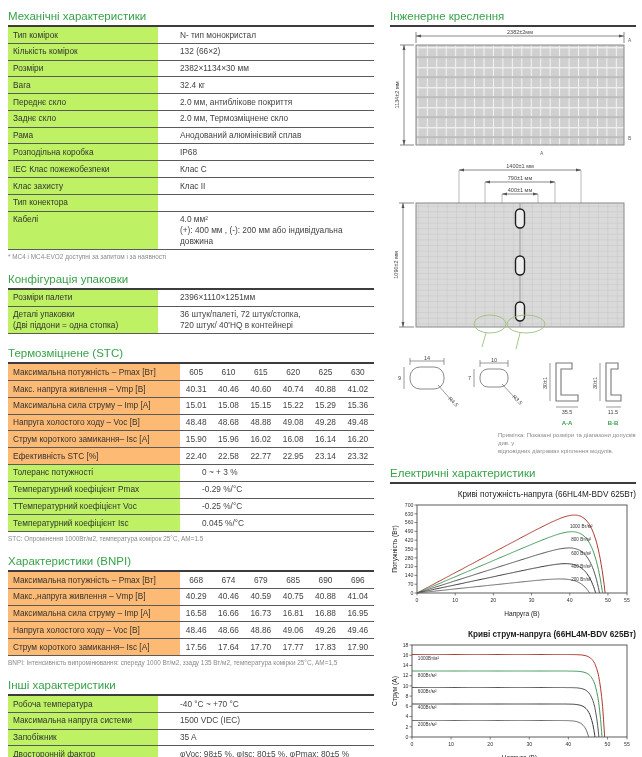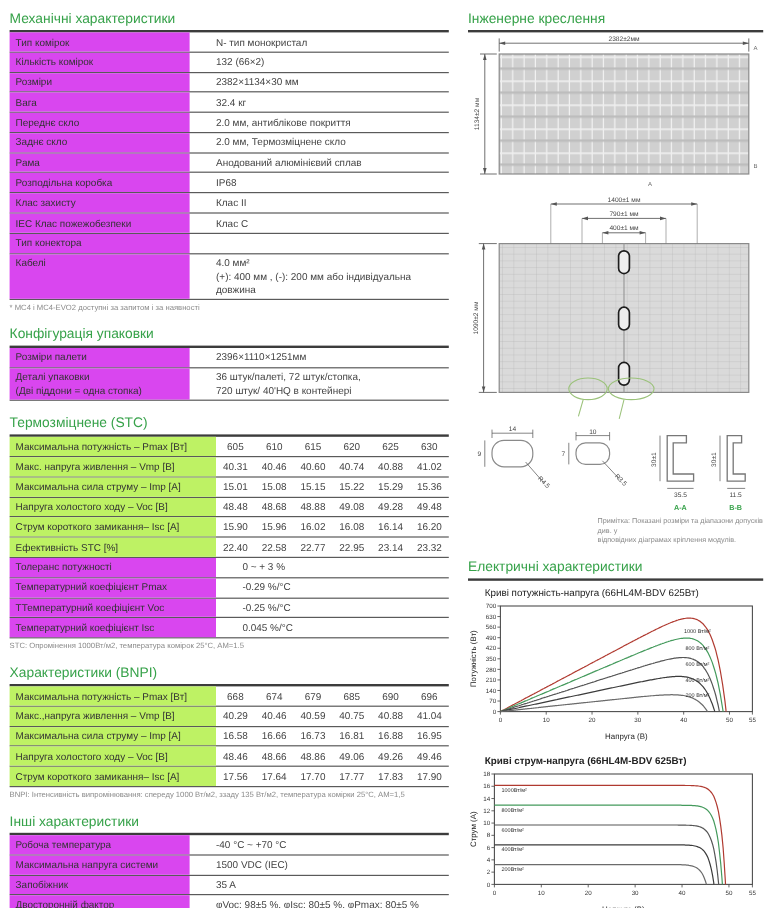--- a/index.html
+++ b/index.html
@@ -4,38 +4,38 @@
 <style>
   html,body{margin:0;padding:0;background:#fff;}
   body{width:642px;height:757px;font-family:"Liberation Sans",sans-serif;color:#333;overflow:hidden;}
   .page{display:flex;padding:6px 6px 0 8px;gap:16px;box-sizing:border-box;}
   .col-left{width:366px;flex:0 0 366px;}
   .col-right{width:246px;flex:0 0 246px;}
   .sec-title{color:#37a24a;font-size:11.5px;font-weight:normal;margin:0;padding:4px 0 3px 0;border-bottom:2px solid #3c3c3c;}
   .sec{margin-bottom:9px;}
   
   .kvrow{display:flex;border-bottom:1px solid #5a5a5a;font-size:8.3px;line-height:1.3;}
-  .kvl{flex:0 0 150px;background:#d946ef;padding:2.5px 5px;color:#333;box-sizing:border-box;}
+  .kvl{flex:0 0 150px;background:#bef264;padding:2.5px 5px;color:#333;box-sizing:border-box;}
   .kvv{flex:1;padding:2.5px 6px;color:#444;box-sizing:border-box;margin-left:16px;}
   .kv-center .kvl{flex:0 0 172px;}
   .kv-center .kvv{text-align:left;}
   
   .numrow{display:flex;border-bottom:1px solid #5a5a5a;font-size:8.3px;line-height:1.3;}
-  .numlabel{flex:0 0 172px;background:#bef264;padding:2.5px 5px;box-sizing:border-box;}
+  .numlabel{flex:0 0 172px;background:#fdba74;padding:2.5px 5px;box-sizing:border-box;}
   .numcell{flex:1;text-align:center;padding:2.5px 0;color:#444;}
   .footnote{font-size:6.4px;color:#8a8a8a;margin-top:3px;}
   
   .draw{display:block;}
   svg text{font-family:"Liberation Sans",sans-serif;fill:#444;}
   .dimtext{font-size:5.5px;}
   .marktext{font-size:5px;fill:#666;}
   .sectext{font-size:6px;fill:#37a24a;font-weight:bold;}
   .notetext{font-size:6px;color:#8a8a8a;margin:2px 0 8px 108px;line-height:1.35;}
   
-  .chart-title{font-size:8.2px;color:#222;text-align:left;margin:6px 0 1px 14px;}
+  .chart-title{font-size:8.2px;color:#222;text-align:right;margin:6px 0 1px 14px;}
   .tick{font-size:5.2px;fill:#333;}
   .axlab{font-size:6.6px;fill:#222;}
   .slab{font-size:4.6px;fill:#333;}
 </style>
 </head>
 <body>
 
 <div class="page">
 
   <div class="col-left">
@@ -102,32 +102,32 @@
           <div class="kvrow">
             <div class="kvl">
               <div>Розподільна коробка</div>
             </div>
             <div class="kvv">
               <div>IP68</div>
             </div>
           </div>
           <div class="kvrow">
             <div class="kvl">
+              <div>IEC Клас пожежобезпеки</div>
+            </div>
+            <div class="kvv">
+              <div>Клас C</div>
+            </div>
+          </div>
+          <div class="kvrow">
+            <div class="kvl">
               <div>Клас захисту</div>
             </div>
             <div class="kvv">
               <div>Клас II</div>
-            </div>
-          </div>
-          <div class="kvrow">
-            <div class="kvl">
-              <div>IEC Клас пожежобезпеки</div>
-            </div>
-            <div class="kvv">
-              <div>Клас C</div>
             </div>
           </div>
           <div class="kvrow">
             <div class="kvl">
               <div>Тип конектора</div>
             </div>
           </div>
           <div class="kvrow">
             <div class="kvl">
               <div>Кабелі</div>

